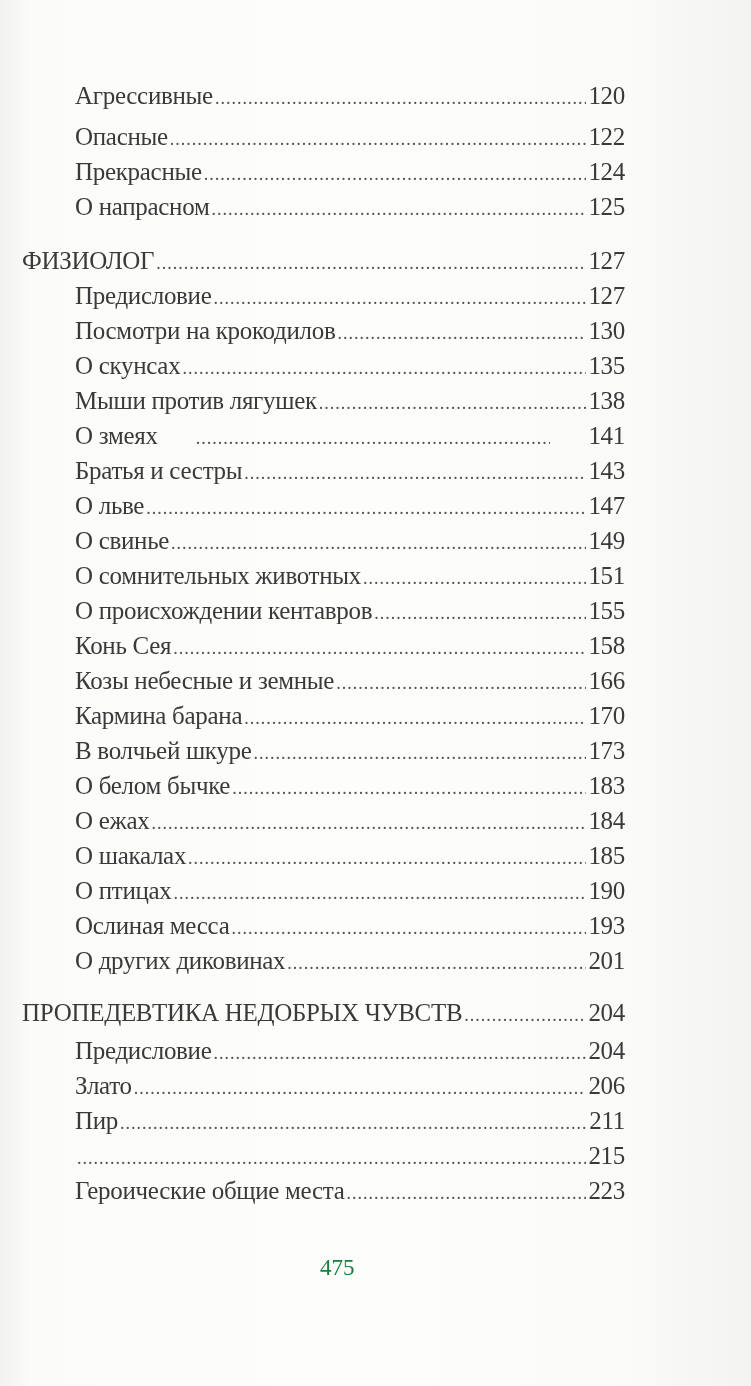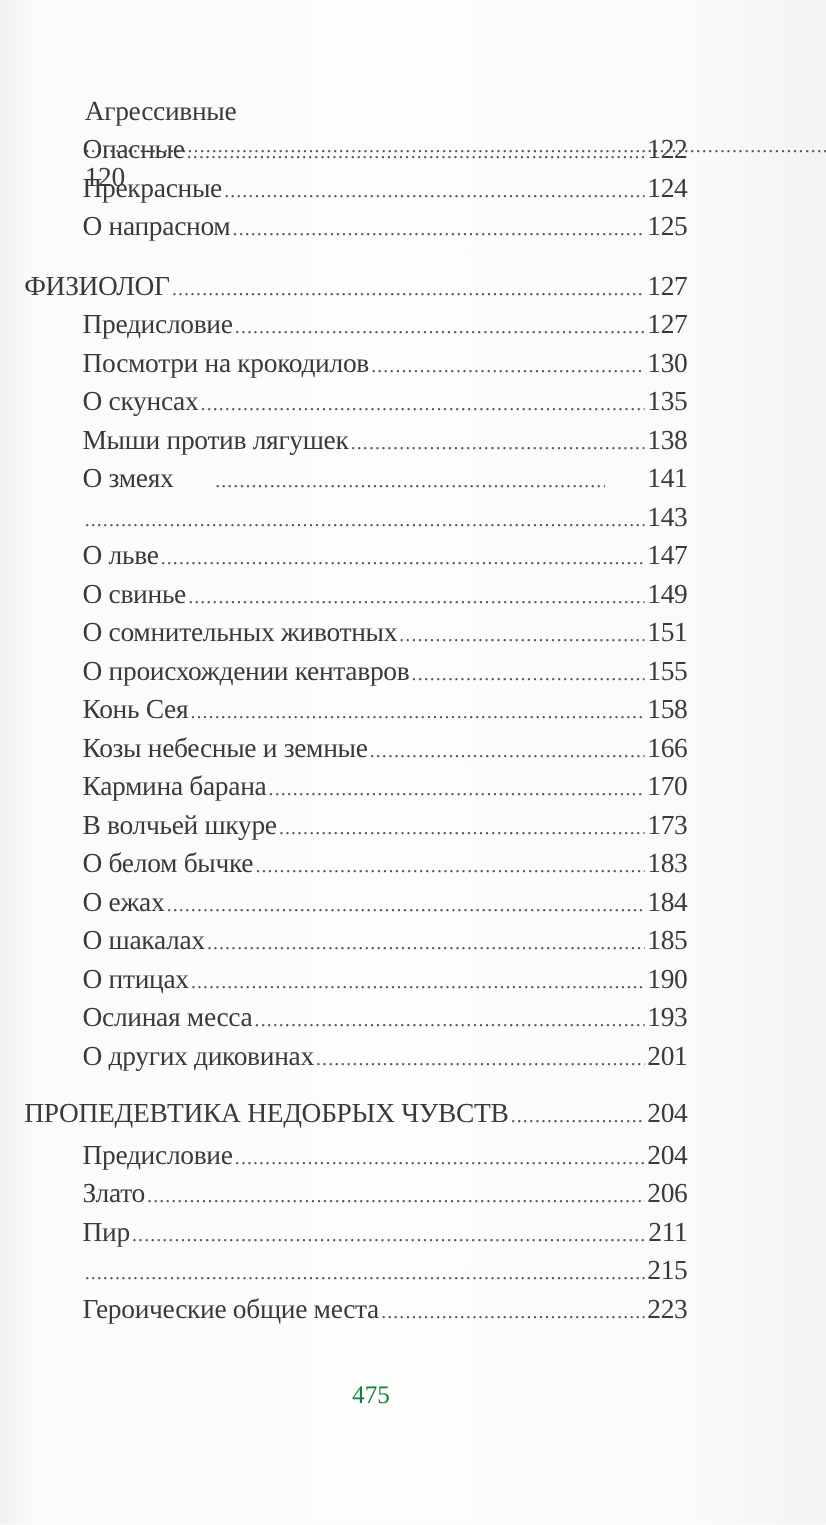--- a/index.html
+++ b/index.html
@@ -47,21 +47,21 @@
     font-size: 23px;
     color: #15803d;
   }
 </style>
 </head>
 <body>
 
 <div class="page-shade"></div>
 
 <div class="toc" id="toc">
-    <div class="row sub" style="top: 87px; flex-direction: column;">
+    <div class="row sub" style="top: 81px;">
       <span class="title">Агрессивные</span>
       <span class="dots"></span>
       <span class="page">120</span>
     </div>
     <div class="row sub" style="top: 122px;">
       <span class="title">Опасные</span>
       <span class="dots"></span>
       <span class="page">122</span>
     </div>
     <div class="row sub" style="top: 157px;">
@@ -98,20 +98,21 @@
       <span class="title">Мыши против лягушек</span>
       <span class="dots"></span>
       <span class="page">138</span>
     </div>
     <div class="row sub" style="top: 421px; gap: 36px;">
       <span class="title">О змеях</span>
       <span class="dots"></span>
       <span class="page">141</span>
     </div>
     <div class="row sub" style="top: 456px;">
+      <span class="title">Братья и сестры</span>
       <span class="dots"></span>
       <span class="page">143</span>
     </div>
     <div class="row sub" style="top: 491px;">
       <span class="title">О льве</span>
       <span class="dots"></span>
       <span class="page">147</span>
     </div>
     <div class="row sub" style="top: 526px;">
       <span class="title">О свинье</span>

